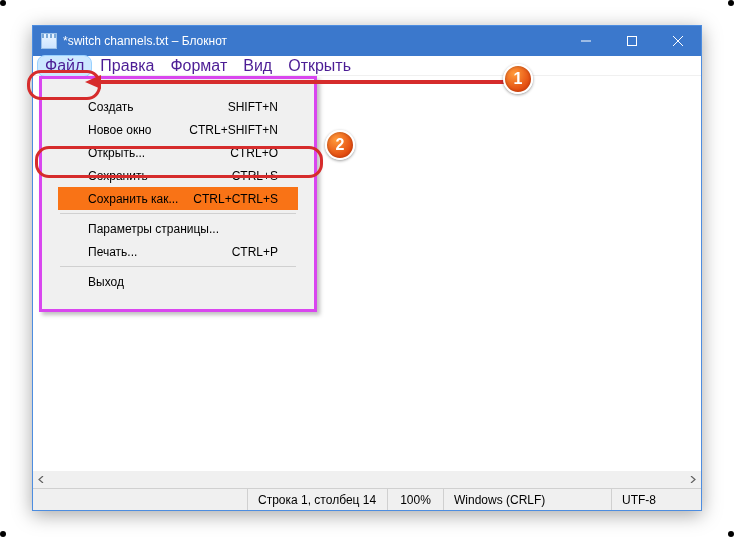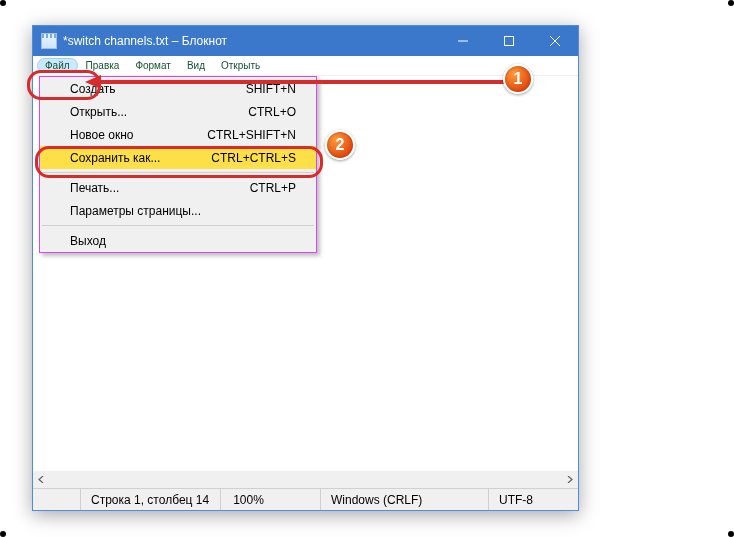--- a/index.html
+++ b/index.html
@@ -9,21 +9,21 @@
       background: #fff;
       width: 734px;
       height: 537px;
       position: relative;
       overflow: hidden;
     }
     .window {
       position: absolute;
       top: 25px;
       left: 32px;
-      width: 547px;
+      width: 670px;
       height: 486px;
       border: 1px solid #4d8de0;
       box-shadow: 0 4px 18px rgba(0,0,0,0.35);
       background: #fff;
       display: flex;
       flex-direction: column;
     }
     .titlebar {
       height: 30px;
       background: #3b78cc;
@@ -54,48 +54,48 @@
     .menubar {
       height:20px;
       background:#fff;
       border-bottom:1px solid #f0f0f0;
       display:flex;
       align-items:center;
       padding-left:4px;
     }
     .menuitem {
       padding:2px 8px;
-      font-size:10px;
-      color:#14532d;
+      font-size:16px;
+      color:#4c1d95;
       position:relative;
       border-radius:8px;
     }
     .menuitem.active { background:#cce8ff; border:1px solid #99d1ff; padding:1px 7px; }
     .dropdown {
       position:absolute;
       top:50px;
       left:6px;
       width:278px;
       background:#f0f0f0;
-      border:1px solid #d946ef;
+      border:3px solid #d946ef;
       box-shadow:3px 3px 4px rgba(0,0,0,0.25);
-      padding:0;
+      padding:16px;
       z-index:10;
     }
     .mrow {
       display:flex;
       align-items:center;
       height:23px;
       padding:0 20px 0 30px;
       font-size:12px;
       color:#000;
       position:relative;
     }
     .mrow .shortcut { margin-left:auto; }
-    .mrow.hover { background:#fde047; }
+    .mrow.hover { background:#f97316; }
     .msep { height:1px; background:#d0d0d0; margin:3px 2px; }
     .content {
       flex:1;
       background:#fff;
       position:relative;
     }
     .scrollbar-h {
       height:17px;
       background:#f0f0f0;
       display:flex;
@@ -118,21 +118,21 @@
     }
     .statuscell {
       border-left:1px solid #d0d0d0;
       padding:0 10px;
       height:100%;
       display:flex;align-items:center;
     }
     .statuscell.first{border-left:none; flex:1;}
     .statuscell.w1{width:140px;}
     .statuscell.w2{width:56px;justify-content:center;}
-    .statuscell.w3{width:120px;margin-left:44px;}
+    .statuscell.w3{width:120px;}
     .statuscell.w4{width:90px;margin-left:48px;}
     .callout-highlight {
       position:absolute;
       border:3px solid #d62c2c;
       border-radius:14px;
       pointer-events:none;
     }
     .callout-highlight.file {
       top:44px; left:-6px; width:74px; height:30px;
       z-index:30;
@@ -220,39 +220,43 @@
     <div class="menuitem">Вид</div>
     <div class="menuitem">Открыть</div>
   </div>
 
   <div class="dropdown">
     <div class="mrow">
       <span>Создать</span>
       <span class="shortcut">SHIFT+N</span>
     </div>
     <div class="mrow">
+      <span>Новое окно</span>
+      <span class="shortcut">CTRL+SHIFT+N</span>
+    </div>
+    <div class="mrow">
       <span>Открыть...</span>
       <span class="shortcut">CTRL+O</span>
     </div>
     <div class="mrow">
-      <span>Новое окно</span>
-      <span class="shortcut">CTRL+SHIFT+N</span>
+      <span>Сохранить</span>
+      <span class="shortcut">CTRL+S</span>
     </div>
     <div class="mrow hover">
       <span>Сохранить как...</span>
       <span class="shortcut">CTRL+CTRL+S</span>
     </div>
     <div class="msep"></div>
     <div class="mrow">
+      <span>Параметры страницы...</span>
+      <span class="shortcut"></span>
+    </div>
+    <div class="mrow">
       <span>Печать...</span>
       <span class="shortcut">CTRL+P</span>
-    </div>
-    <div class="mrow">
-      <span>Параметры страницы...</span>
-      <span class="shortcut"></span>
     </div>
     <div class="msep"></div>
     <div class="mrow">
       <span>Выход</span>
     </div>
   </div>
 
   <div class="content"></div>
 
   <div class="scrollbar-h">

